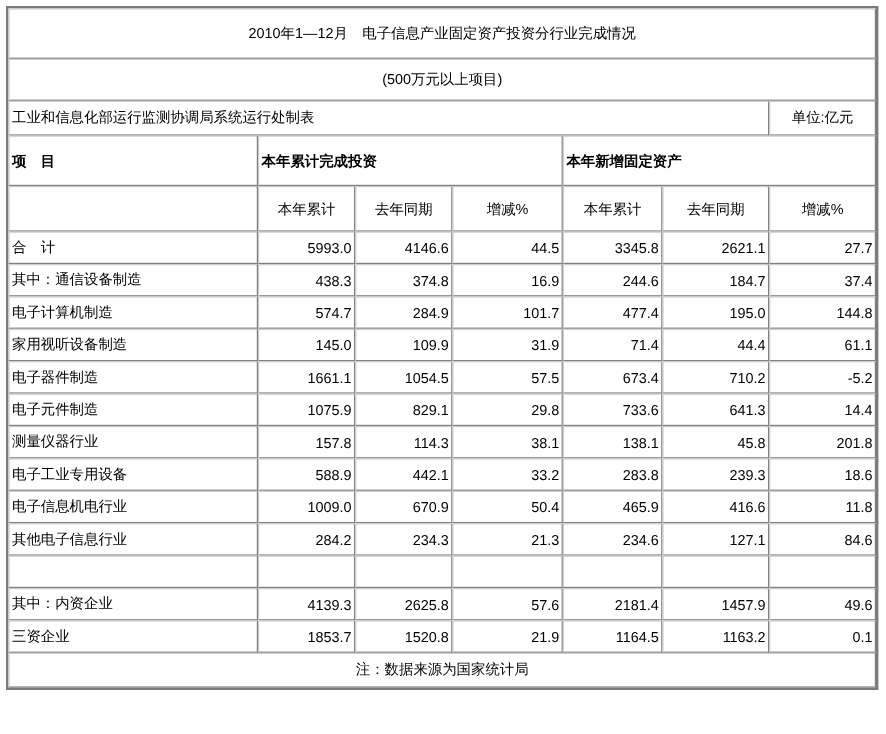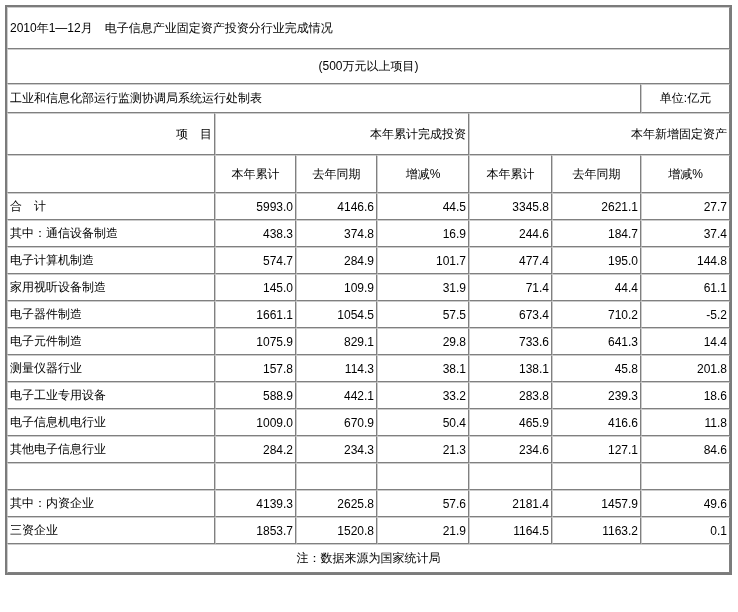--- a/index.html
+++ b/index.html
@@ -24,24 +24,24 @@
   table.report td {
     border-style: solid;
     border-width: 1px;
     
     border-color: #cccccc #808080 #808080 #cccccc;
     overflow: hidden;
     white-space: nowrap;
     vertical-align: middle;
     padding: 0 2px;
   }
-  .r-title td    { height: 40px; text-align: left; }
+  .r-title td    { height: 40px; text-align: center; }
   .r-subtitle td { height: 33px; text-align: center; }
   .r-maker td    { height: 27px; }
-  .r-head1 td    { height: 40px; text-align: right; }
+  .r-head1 td    { height: 40px; text-align: left; font-weight: bold; }
   .r-head2 td    { height: 36px; text-align: center; margin-top: 14px; }
   tbody.data td  { height: 25px; }
   .r-note td     { height: 27px; text-align: center; padding-right: 4px; }
   td.maker { text-align: left; padding-left: 3px; }
   td.unit  { text-align: center; padding-right: 3px; }
   td.item  { text-align: left; padding-left: 3px; }
   td.item.ind { }
   td.num   { text-align: right; padding-right: 4px; }
 </style>
 </head>

